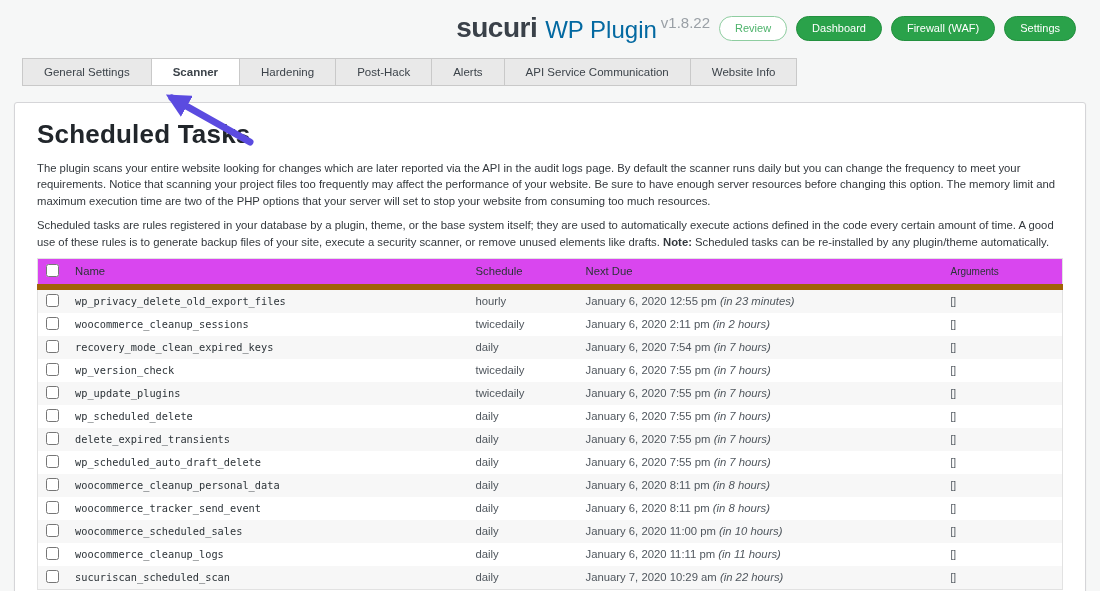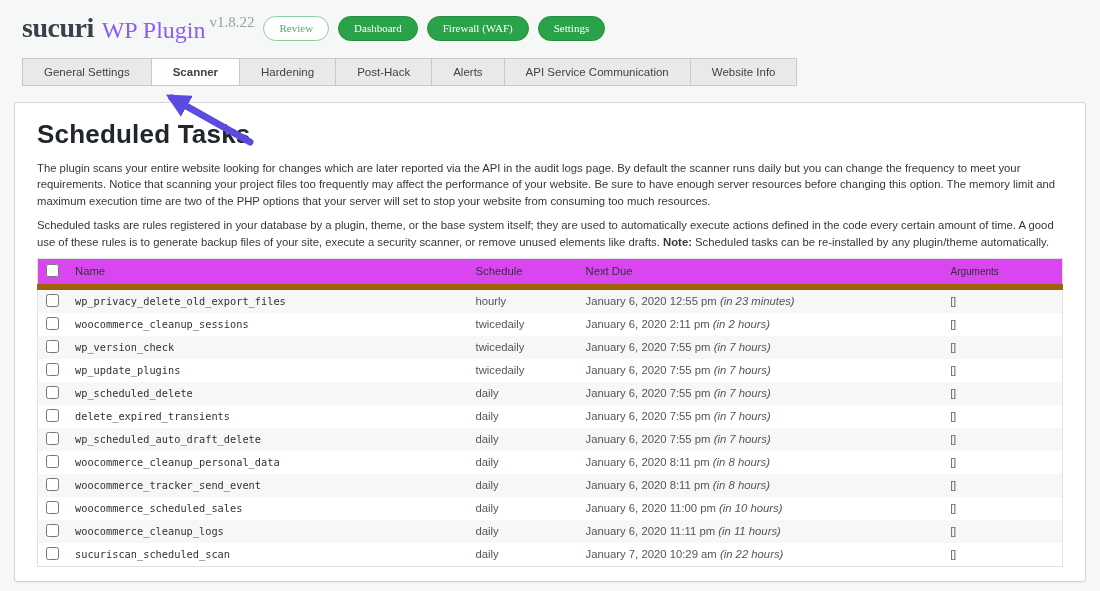--- a/index.html
+++ b/index.html
@@ -10,33 +10,32 @@
     background: #f6f7f7;
     font-family: "Liberation Sans", sans-serif;
     color: #3c434a;
     position: relative;
   }
   .page { position: relative; width: 1100px; min-height: 591px; }
 
   
   .topbar {
     display: flex;
-    justify-content: flex-start;
+    justify-content: flex-end;
     align-items: center;
     padding: 10px 24px 4px 22px;
     height: 50px;
-    font-family: Liberation Serif, serif;
   }
   .brand { display: flex; align-items: flex-end; }
   .logo {
     font-size: 28px; font-weight: 800; color: #3a4149;
     letter-spacing: -0.5px; line-height: 1; text-transform: lowercase;
   }
   .app-title {
-    font-size: 24px; font-weight: 300; color: #8b5cf6;
+    font-size: 24px; font-weight: 300; color: #0369a1;
     margin-left: 8px; line-height: 1;
   }
   .version {
     font-size: 15px; color: #9aa0a6; margin-left: 4px;
     line-height: 1; padding-bottom: 12px;
   }
   .header-buttons { display: flex; align-items: center; }
   .hbtn {
     display: inline-block; font-size: 11px; line-height: 1;
     padding: 6px 15px; border-radius: 13px; margin-left: 9px;
@@ -175,20 +174,27 @@
           </tr>
 
           <tr class="task-row">
             <td class="col-cb"><input type="checkbox" style=""></td>
             <td class="col-name"><code>woocommerce_cleanup_sessions</code></td>
             <td class="col-sched">twicedaily</td>
             <td class="col-due"><span>January 6, 2020 2:11 pm</span> <em>(in 2 hours)</em></td>
             <td class="col-args">[]</td>
           </tr>
 
+          <tr class="task-row">
+            <td class="col-cb"><input type="checkbox" style=""></td>
+            <td class="col-name"><code>recovery_mode_clean_expired_keys</code></td>
+            <td class="col-sched">daily</td>
+            <td class="col-due"><span>January 6, 2020 7:54 pm</span> <em>(in 7 hours)</em></td>
+            <td class="col-args">[]</td>
+          </tr>
 
           <tr class="task-row">
             <td class="col-cb"><input type="checkbox" style=""></td>
             <td class="col-name"><code>wp_version_check</code></td>
             <td class="col-sched">twicedaily</td>
             <td class="col-due"><span>January 6, 2020 7:55 pm</span> <em>(in 7 hours)</em></td>
             <td class="col-args">[]</td>
           </tr>
 
           <tr class="task-row">

